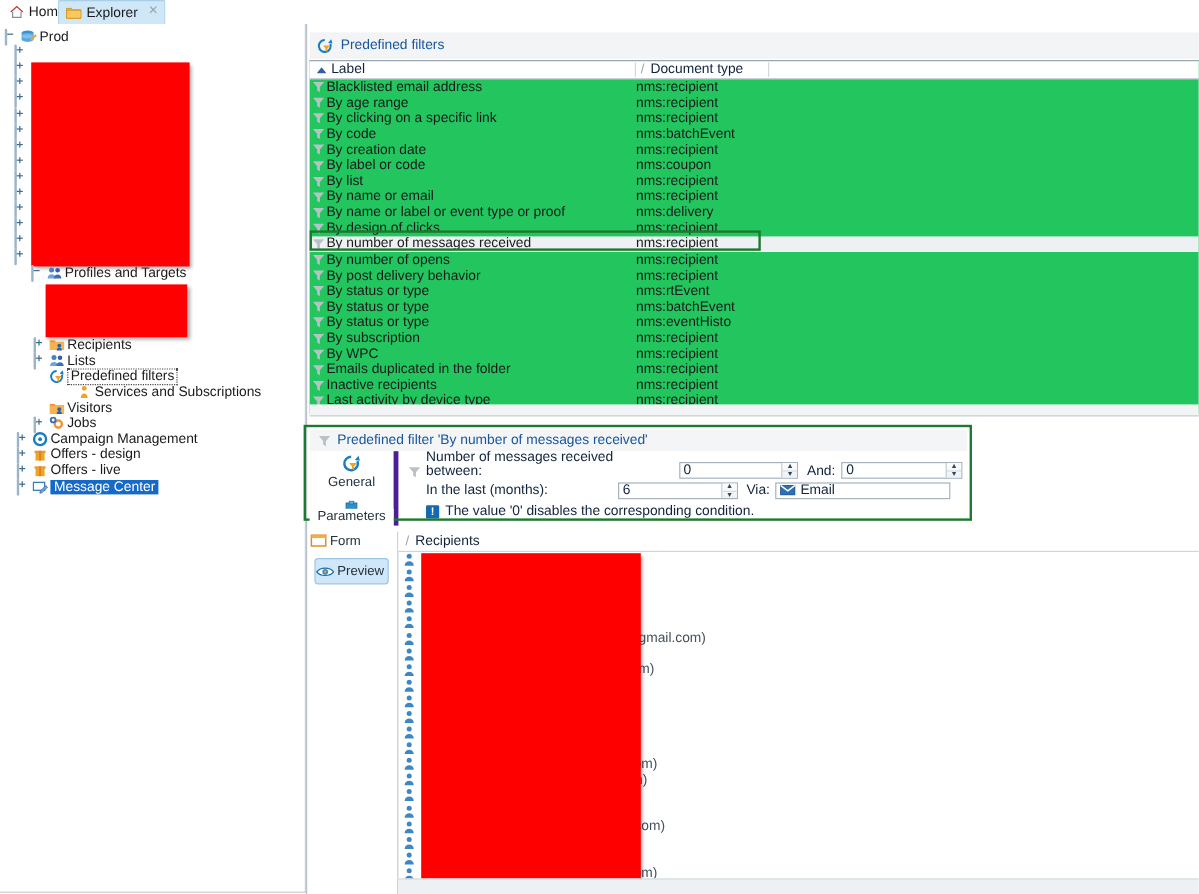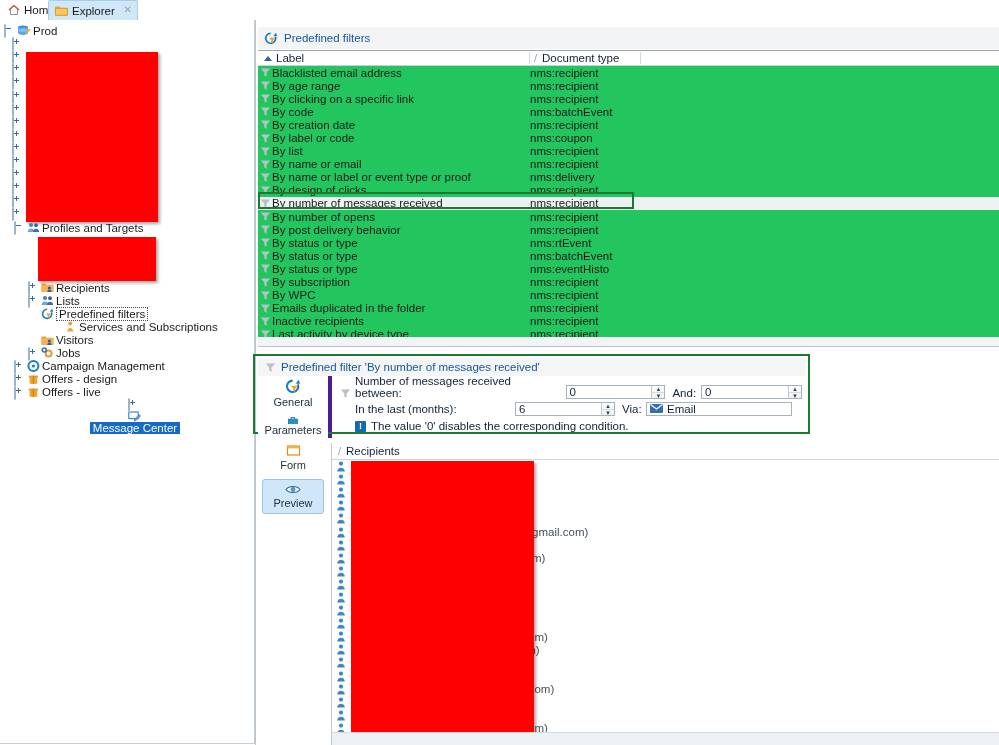--- a/index.html
+++ b/index.html
@@ -62,21 +62,21 @@
   .field-label{font-size:11.5px;color:#11233b;}
   .inp{border:1px solid #a6b3bd;background:#fff;height:14px;font-size:11.5px;color:#11233b;box-sizing:border-box;display:flex;align-items:center;padding-left:3px;position:relative;}
   .spin{position:absolute;right:0;top:0;width:12px;height:12px;border-left:1px solid #c3ccd4;background:linear-gradient(#fdfdfd,#eef1f4);display:flex;flex-direction:column;}
   .spin i{flex:1;display:flex;align-items:center;justify-content:center;font-style:normal;font-size:6px;color:#31465a;line-height:6px;}
   .spin i+i{border-top:1px solid #d5dce2;}
   .note{display:flex;align-items:center;gap:5px;font-size:11.5px;color:#11233b;}
   .ibadge{width:11px;height:11px;background:#1469b4;color:#fff;font-size:9px;line-height:11px;text-align:center;border-radius:1px;font-weight:bold;}
 
   
   .rail{position:absolute;left:258px;top:424px;width:70px;height:321px;background:#fff;}
-  .railitem{display:flex;flex-direction:column;align-items:center;gap:2px;margin-top:8px;font-size:11px;color:#23323f;}
+  .railitem{display:flex;flex-direction:row;align-items:center;gap:2px;margin-top:8px;font-size:11px;color:#23323f;}
   .railitem.active{background:#cfe7f8;border:1px solid #9dc6e3;border-radius:3px;padding:4px 0 4px;width:62px;margin-left:4px;box-sizing:border-box;}
 
   
   .recwrap{position:absolute;left:331px;top:443px;width:668px;height:302px;background:#fff;border-left:1px solid #c3cbd2;box-sizing:border-box;}
   .rechead{height:16px;background:#fff;border-bottom:1px solid #cfd5da;display:flex;align-items:center;font-size:11.5px;color:#11233b;}
   .recrow{height:13.1px;display:flex;align-items:center;white-space:nowrap;font-size:11.5px;color:#44515c;}
   .recrow .pi{width:17px;flex:0 0 auto;display:flex;justify-content:center;}
   .recfoot{position:absolute;left:0;bottom:0;width:100%;height:12px;background:#eef1f3;border-top:1px solid #d5dbe0;}
 
   .divline{position:absolute;background:#b9c4cc;}
@@ -167,21 +167,21 @@
           <div class="tnode">
                 <span class="exp"><span class="expbox plus"></span></span>
               </div>
           <div class="tnode">
                 <span class="exp"><span class="expbox plus"></span></span>
               </div>
         </div>
         <div class="redact" style="position:absolute;left:26px;top:15px;width:132px;height:170px;"></div>
       </div>
 
-      <div class="tnode" style="padding-left:14px;">
+      <div class="tnode" style="padding-left:26px;">
         <span class="exp"><span class="expbox"></span></span>
         <span class="ico">
           <svg width="13" height="11" viewBox="0 0 13 11">
                 <circle cx="4" cy="3" r="2.1" fill="#4a7fc1"></circle>
                 <circle cx="9" cy="3.2" r="1.9" fill="#2f5fa8"></circle>
                 <path d="M0.7 10c0-2.2 1.5-3.4 3.3-3.4S7.3 7.8 7.3 10z" fill="#6fa3da"></path>
                 <path d="M5.9 10c0-2 1.4-3.2 3.1-3.2S12.1 8 12.1 10z" fill="#3b6fb4"></path>
               </svg>
         </span>
         <span class="tlabel">Profiles and Targets</span>
@@ -289,21 +289,21 @@
         <span class="ico">
           <svg width="13" height="12" viewBox="0 0 13 12">
                 <rect x="2.6" y="4.2" width="7.6" height="6.6" fill="#f0a32a"></rect>
                 <rect x="1.8" y="2.6" width="9.2" height="2" fill="#e8983a"></rect>
                 <rect x="5.6" y="2.6" width="1.6" height="8.2" fill="#d98516"></rect>
               </svg>
         </span>
         <span class="tlabel">Offers - live</span>
       </div>
 
-      <div class="tnode" style="padding-left:14px;flex-direction:column;">
+      <div class="tnode" style="padding-left:14px;">
         <span class="exp"><span class="expbox plus"></span></span>
         <span class="ico">
           <svg width="13" height="12" viewBox="0 0 13 12">
                 <rect x="0.8" y="2" width="9.4" height="6.6" fill="#fff" stroke="#2f7fc1" stroke-width="1.1"></rect>
                 <path d="M6.6 9.2 l4.6-4.6 1.4 1.4 -4.6 4.6 -1.8 .4z" fill="#6ba7d8" stroke="#2f5fa8" stroke-width=".6"></path>
               </svg>
         </span>
         <span class="tlabel tsel">Message Center</span>
       </div>
 

